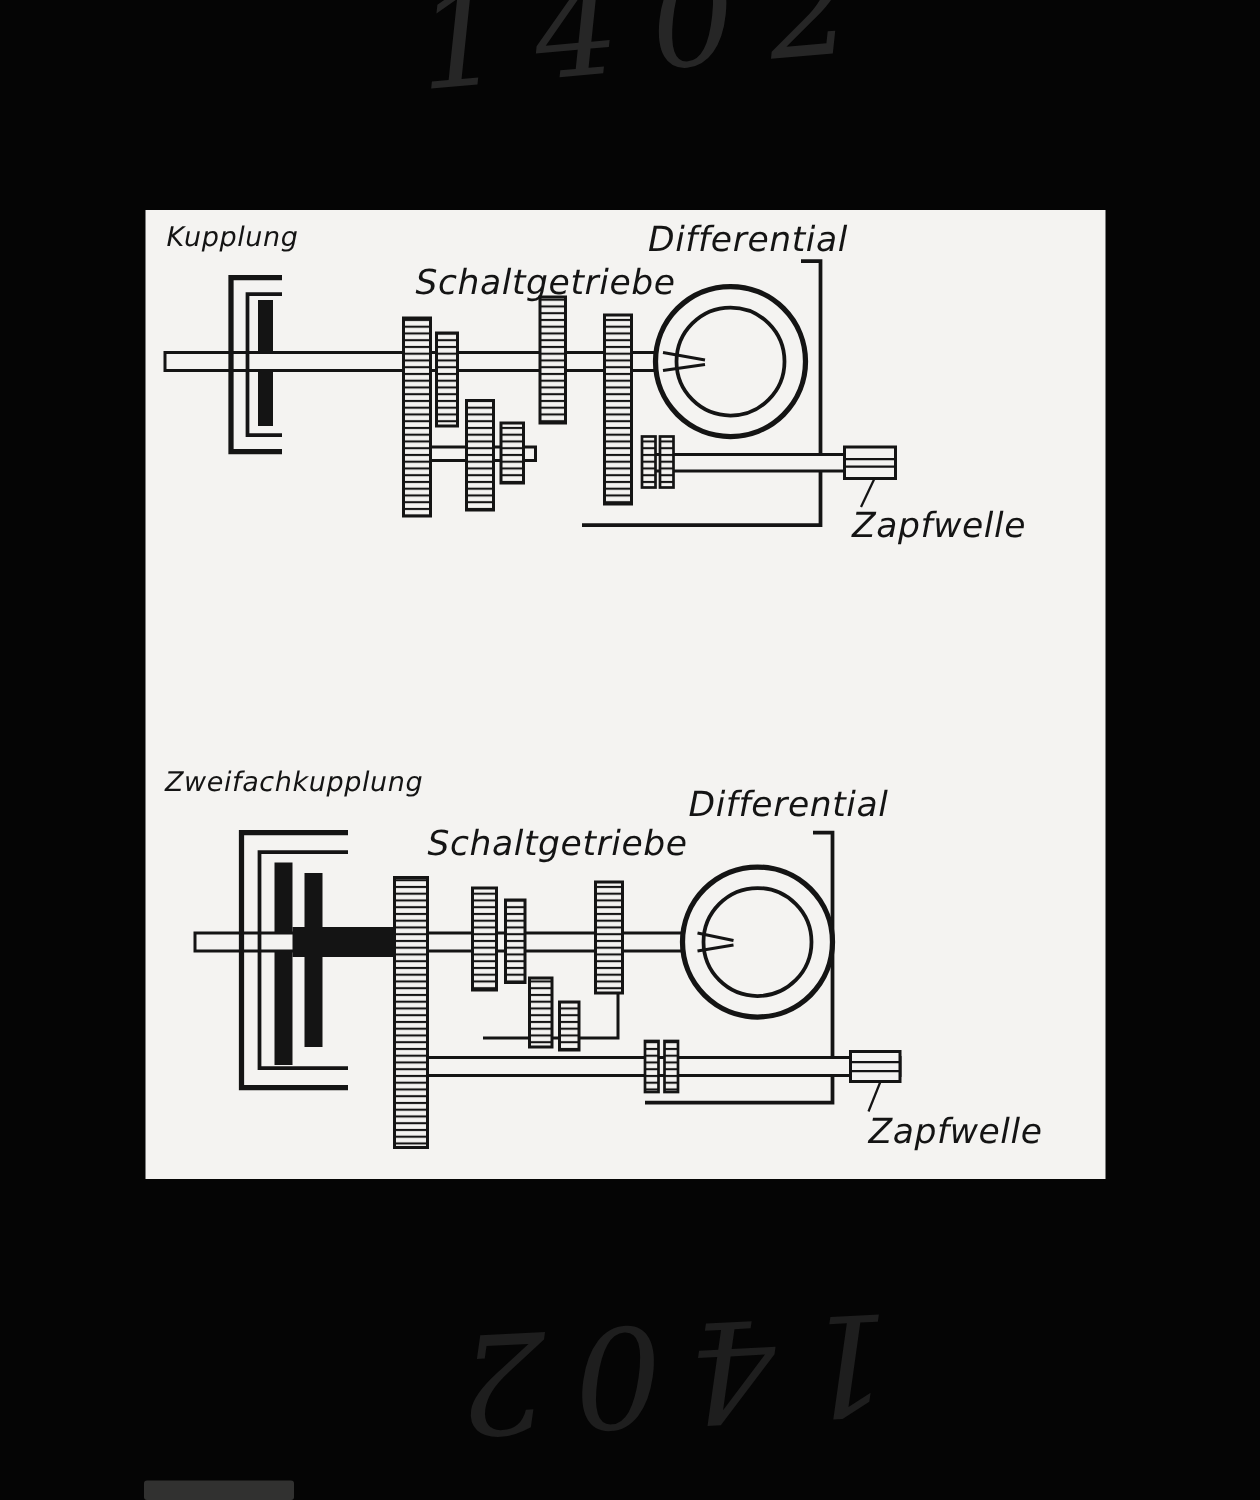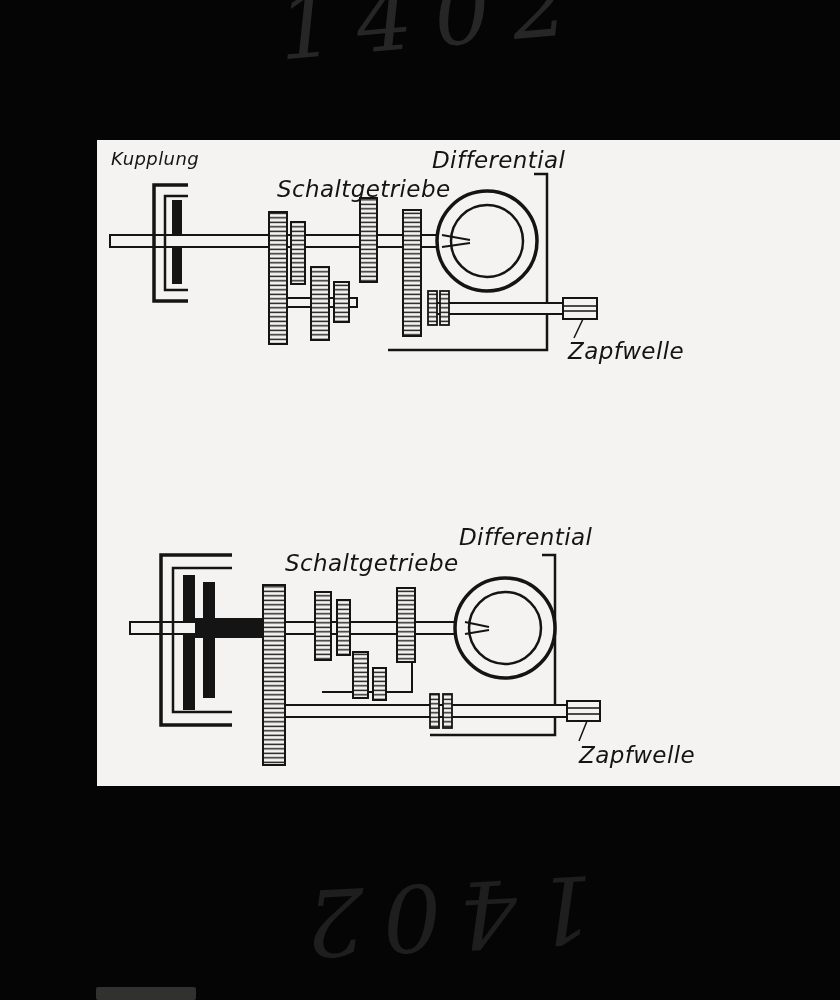--- a/index.html
+++ b/index.html
@@ -6,41 +6,42 @@
   .stage{position:relative;width:840px;height:1000px;background:#050505;overflow:hidden;
          font-family:"DejaVu Sans",sans-serif;}
   .hand{position:absolute;font-family:"DejaVu Serif",serif;font-style:italic;
         pointer-events:none;white-space:nowrap;}
   .hand-top{left:278px;top:-36px;font-size:88px;color:#262626;transform:rotate(-5deg);
             letter-spacing:22px;}
   .hand-bottom{left:288px;top:862px;font-size:92px;color:#1e1e1e;transform:rotate(177deg);
                letter-spacing:18px;}
   .smudge{position:absolute;left:96px;top:987px;width:100px;height:13px;
           background:#4a4a48;opacity:.65;border-radius:2px;}
-  .photo{position:absolute;left:97px;top:140px;width:744px;height:646px;
+  .photo{position:absolute;left:97px;top:140px;width:640px;height:646px;
          background:#f4f3f1;}
   .photo svg{position:absolute;left:0;top:0;}
   .lbl{position:absolute;font-style:italic;font-size:23px;color:#141414;
        letter-spacing:.4px;white-space:nowrap;}
   .lbl-big{font-size:18px;}
 </style>
 </head>
 <body>
 
 <div class="stage">
 
   <div class="hand hand-top">1402</div>
 
   <div class="photo">
 
     <span class="lbl lbl-big" style="left:14px;top:8px;">Kupplung</span>
     <span class="lbl" style="left:180px;top:36px;">Schaltgetriebe</span>
     <span class="lbl" style="left:335px;top:7px;">Differential</span>
     <span class="lbl" style="left:471px;top:198px;">Zapfwelle</span>
 
+    <span class="lbl lbl-big" style="left:13px;top:371px;">Zweifachkupplung</span>
     <span class="lbl" style="left:188px;top:410px;">Schaltgetriebe</span>
     <span class="lbl" style="left:362px;top:384px;">Differential</span>
     <span class="lbl" style="left:482px;top:602px;">Zapfwelle</span>
 
     <svg width="640" height="646" viewBox="0 0 640 646">
       <defs>
         <pattern id="hatch" width="5" height="4.5" patternUnits="userSpaceOnUse">
           <rect width="5" height="4.5" fill="#f4f3f1"></rect>
           <line x1="0" y1="1.3" x2="5" y2="1.3" stroke="#141414" stroke-width="1.4"></line>
         </pattern>

